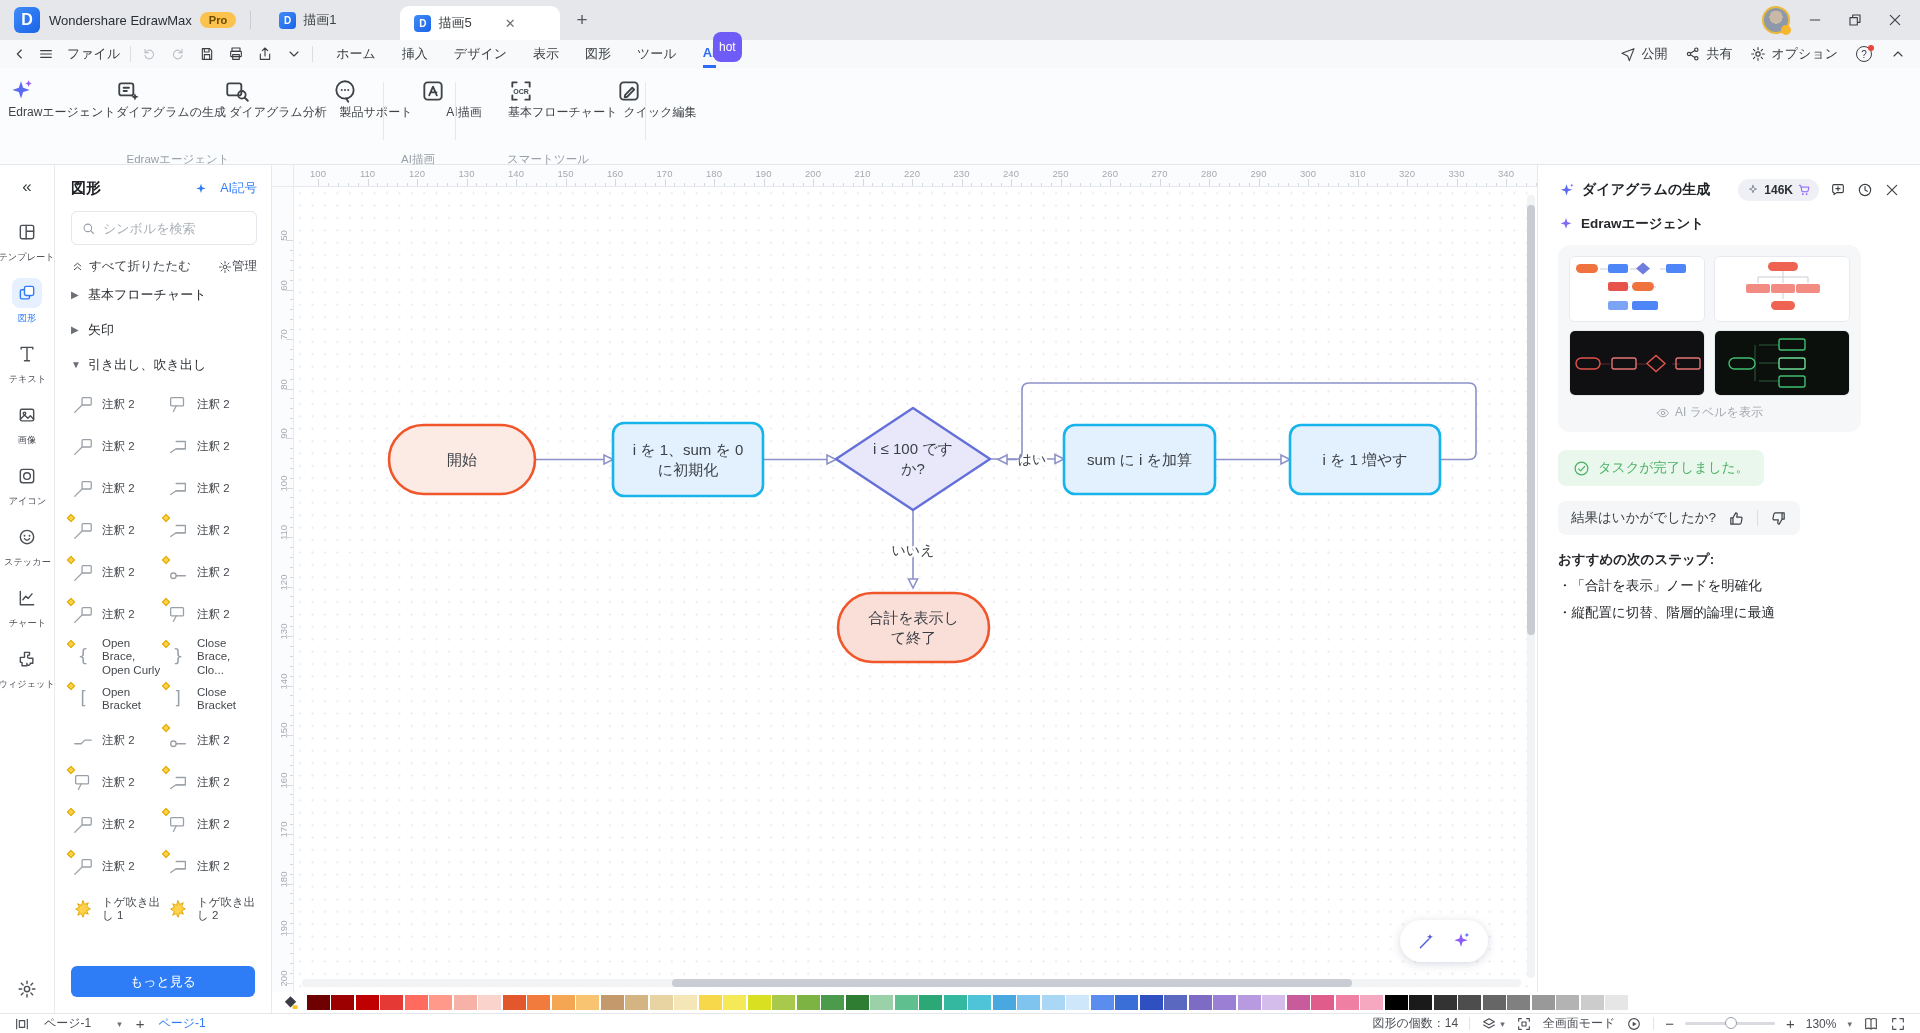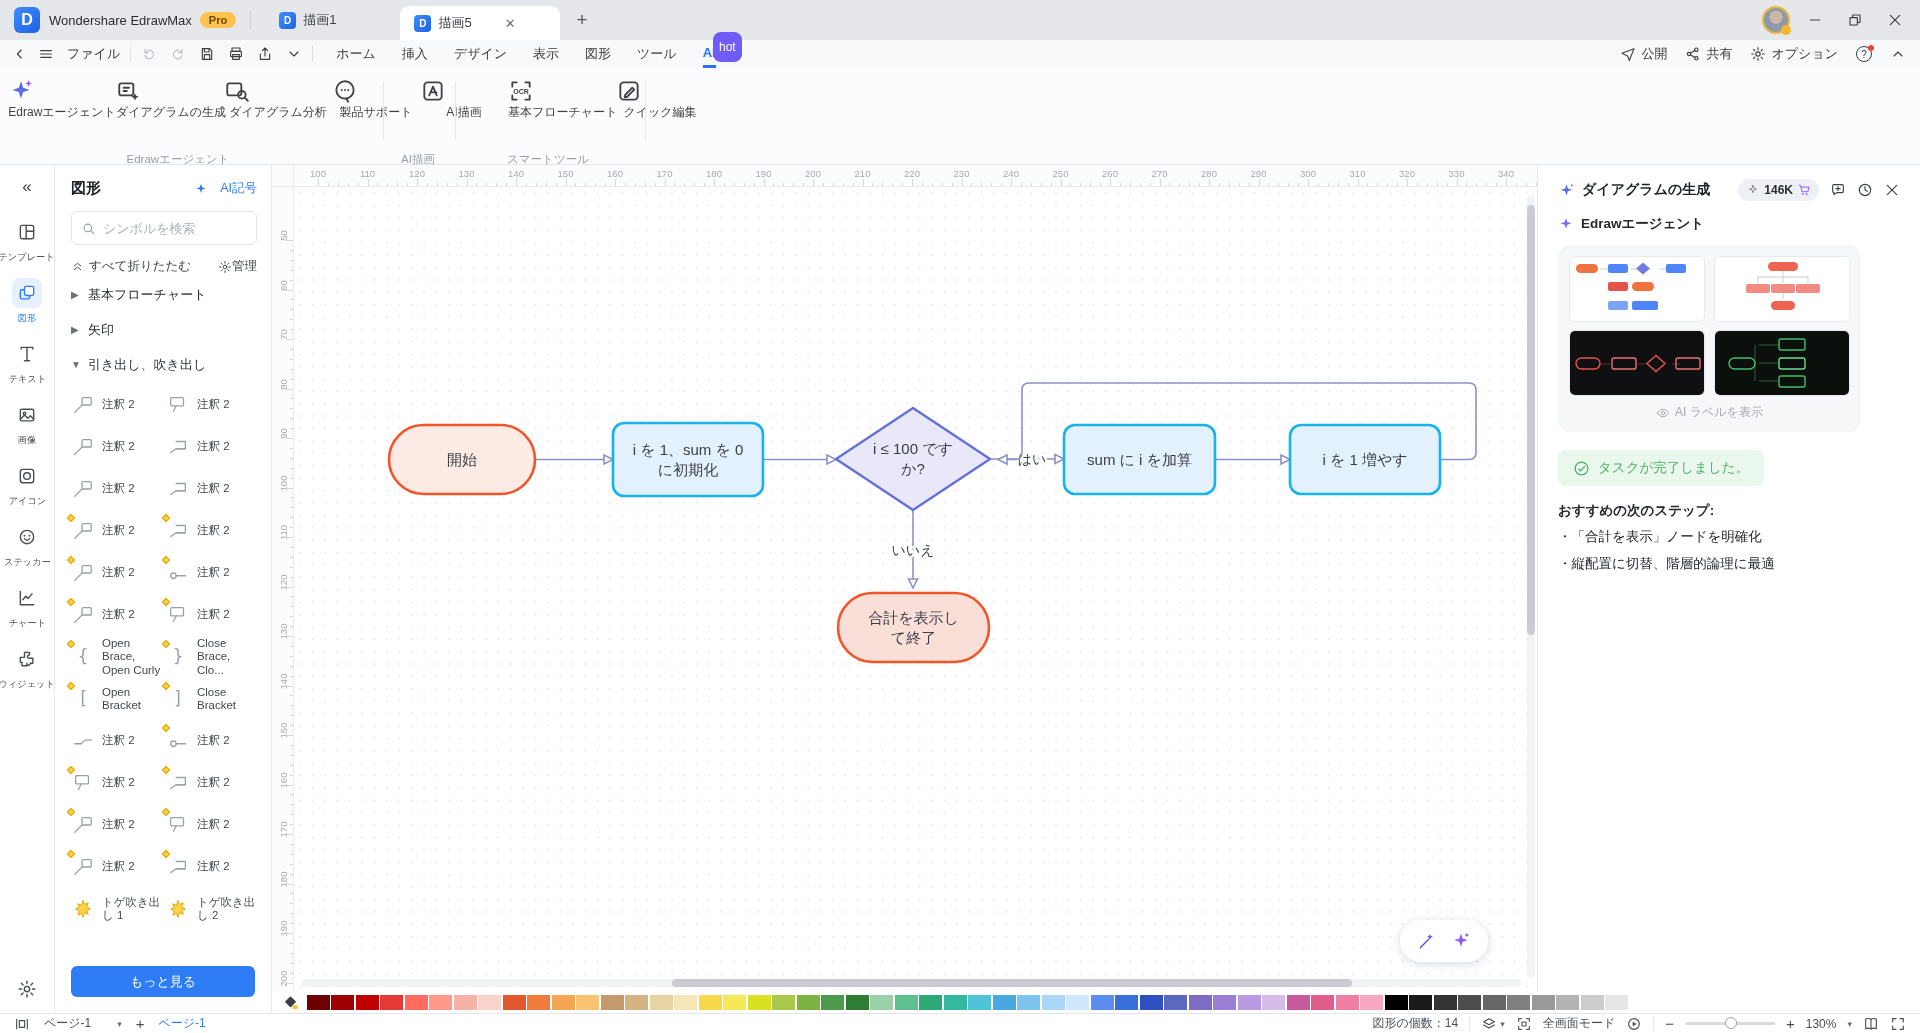--- a/index.html
+++ b/index.html
@@ -1071,20 +1071,38 @@
     </div>
     <div>
       <span class="done-chip">
         <svg class="ic" viewBox="0 0 24 24" style="width:17px;height:17px;color:#49b163">
             <circle cx="12" cy="12" r="9"></circle>
             <path d="M8 12.5l2.8 2.8L16.5 9"></path>
           </svg>
         <span>タスクが完了しました。</span>
       </span>
     </div>
+    <div>
+      <span class="fb-chip">
+        <span>結果はいかがでしたか?</span>
+        <span>
+            <svg class="ic" viewBox="0 0 24 24" style="width:17px;height:17px">
+              <path d="M7 11v9H4v-9zM7 11l4-7c1.5 0 2.3 1 2 2.5L12.3 10H18c1.2 0 2 .9 1.8 2l-1.2 6c-.2 1.1-1 2-2.2 2H7"></path>
+            </svg>
+          </span>
+        <span class="dv"></span>
+        <span>
+            <svg class="ic" viewBox="0 0 24 24" style="width:17px;height:17px">
+              <g transform="rotate(180 12 12)">
+                <path d="M7 11v9H4v-9zM7 11l4-7c1.5 0 2.3 1 2 2.5L12.3 10H18c1.2 0 2 .9 1.8 2l-1.2 6c-.2 1.1-1 2-2.2 2H7"></path>
+              </g>
+            </svg>
+          </span>
+      </span>
+    </div>
     <div class="next-title">おすすめの次のステップ:</div>
     <div id="steps">
         <div class="step">・「合計を表示」ノードを明確化</div>
         <div class="step">・縦配置に切替、階層的論理に最適</div>
       </div>
   </div>
 
   <div class="palette" id="palette">
     <span class="lead">
         <svg class="ic" viewBox="0 0 24 24" style="width:17px;height:17px">

